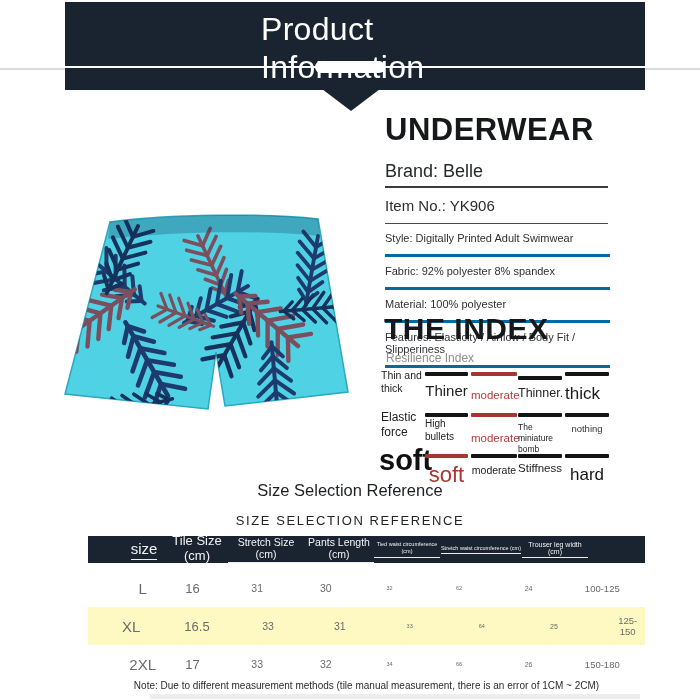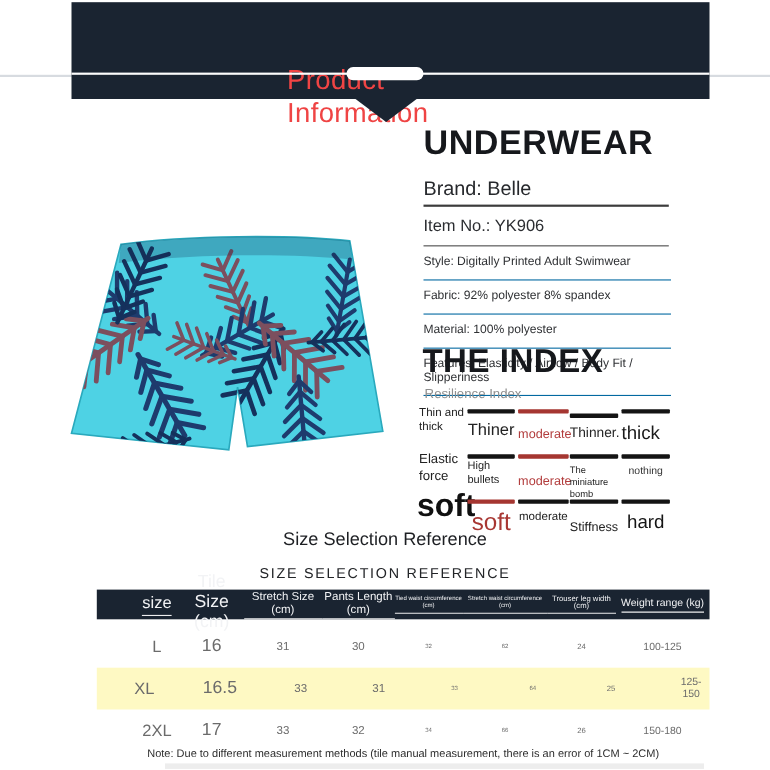--- a/index.html
+++ b/index.html
@@ -4,34 +4,34 @@
 <style>
   html,body{margin:0;padding:0;}
   body{font-family:"Liberation Sans", sans-serif; background:#fff;}
   .page{position:relative;width:700px;height:700px;background:#ffffff;overflow:hidden;}
 
   
   .hairline{position:absolute;left:0;top:68px;width:700px;height:2px;background:#d7dbe0;}
 
   
   .banner{position:absolute;left:65px;top:2px;width:580px;height:88px;background:#1a2431;}
-  .banner-title{position:absolute;left:196px;top:9px;color:#ef4444;font-size:25px;line-height:1.18;font-weight:500;letter-spacing:.3px;margin-top:48px;}
+  .banner-title{position:absolute;left:196px;top:9px;color:#ffffff;font-size:32px;line-height:1.18;font-weight:500;letter-spacing:.3px;}
   .banner-line{position:absolute;left:0;top:64px;width:100%;height:2px;background:#fdfdfd;}
   .pill{position:absolute;left:315px;top:61px;width:70px;height:12px;background:#ffffff;border-radius:7px;z-index:3;}
   .tri{position:absolute;left:322px;top:89px;width:0;height:0;border-left:29px solid transparent;border-right:29px solid transparent;border-top:22px solid #1a2431;}
 
   
   .shorts{position:absolute;left:48px;top:196px;width:320px;height:250px;}
 
   
   .info{position:absolute;left:385px;top:112px;width:265px;color:#17191d;}
   .u-title{font-size:31px;font-weight:800;letter-spacing:.5px;color:#16181c;margin:0;}
   .brand{margin-top:13px;font-size:18px;color:#26282c;padding-bottom:4px;border-bottom:2px solid #3c3c3c;width:223px;}
   .itemno{margin-top:9px;font-size:15px;color:#2b2d31;padding-bottom:9px;border-bottom:1.5px solid #4a4a4a;width:223px;}
-  .spec{margin-top:8px;font-size:11px;color:#2f3134;padding-bottom:10px;border-bottom:1px solid #0369a1;width:225px;}
+  .spec{margin-top:8px;font-size:11px;color:#2f3134;padding-bottom:10px;border-bottom:3px solid #0369a1;width:225px;}
 
   
   .idx-title{position:absolute;left:384px;top:312px;font-size:30px;font-weight:800;color:#16181c;letter-spacing:.5px;}
   .idx-sub{position:absolute;left:386px;top:351px;font-size:12px;color:#8e8e8e;}
   .idx-label{position:absolute;color:#222;}
   .idx-cell{position:absolute;}
   .bar{height:4px;background:#141414;border-radius:1px;}
   .bar.red{background:#a53631;}
   .idx-txt{white-space:nowrap;}
   .r1l{left:381px;top:369px;font-size:10.5px;width:42px;line-height:1.25;}
@@ -40,34 +40,34 @@
   .t-thiner{font-size:15px;color:#232323;margin-top:6px;text-align:center;}
   .t-red1{font-size:11.5px;color:#b23c3c;margin-top:13px;text-align:center;}
   .t-thinner{font-size:12.5px;color:#262626;margin-top:6px;text-align:center;}
   .t-thick{font-size:17px;color:#1a1a1a;margin-top:8px;text-align:left;font-weight:500;}
   .t-high{font-size:10px;color:#222;margin-top:0;line-height:1.3;white-space:normal;}
   .t-red2{font-size:11.5px;color:#b23c3c;margin-top:15px;text-align:center;}
   .t-mini{font-size:8.5px;color:#222;margin-top:5px;line-height:1.3;white-space:normal;}
   .t-nothing{font-size:9.5px;color:#333;margin-top:6px;text-align:center;}
   .t-softred{font-size:22px;color:#a83733;margin-top:4px;text-align:center;}
   .t-mod3{font-size:10.5px;color:#222;margin-top:6px;text-align:center;}
-  .t-stiff{font-size:11.5px;color:#222;margin-top:16px;text-align:center;}
+  .t-stiff{font-size:11.5px;color:#222;margin-top:4px;text-align:center;}
   .t-hard{font-size:17px;color:#141414;margin-top:7px;text-align:center;font-weight:500;}
 
   
   .ssr1{position:absolute;left:0;top:481px;width:700px;text-align:center;font-size:16.5px;color:#1d1f23;}
   .ssr2{position:absolute;left:0;top:513px;width:700px;text-align:center;font-size:13px;letter-spacing:1.6px;color:#232528;}
 
   
   .table{position:absolute;left:88px;top:536px;width:557px;}
   .thead{display:flex;align-items:stretch;height:27px;background:#1a2431;color:#f2f3f5;}
   .th{display:flex;align-items:center;justify-content:center;text-align:center;}
   .hu{border-bottom:1px solid rgba(255,255,255,.92);padding-bottom:2px;}
   .th0{width:44px;font-size:15px;padding-left:34px;}
-  .th1{width:62px;font-size:16px;}
+  .th1{width:62px;font-size:13px;}
   .th2{width:76px;font-size:10.5px;}
   .th3{width:70px;font-size:10.5px;}
   .th4{width:66px;font-size:5.5px;line-height:1.2;}
   .th5{width:82px;font-size:5.5px;line-height:1.2;}
   .th6{width:66px;font-size:7px;}
   .th7{width:91px;font-size:9.5px;}
   .tbody{padding-top:6px;}
   .trow{display:flex;height:38px;align-items:center;font-size:20px;color:#6b6b6b;}
   .trow.alt{background:#fef9c3;gap:44px;}
   .td{text-align:center;}
@@ -219,23 +219,20 @@
         </div>
       <div class="th th4">
           <span class="hu">Tied waist circumference (cm)</span>
         </div>
       <div class="th th5">
           <span class="hu">Stretch waist circumference (cm)</span>
         </div>
       <div class="th th6">
           <span class="hu">Trouser leg width (cm)</span>
         </div>
-      <div class="th th7">
-          <span class="hu">Weight range (kg)</span>
-        </div>
     </div>
     <div class="tbody">
       <div class="trow">
         <div class="td th0">L</div>
         <div class="td th1">16</div>
         <div class="td th2">31</div>
         <div class="td th3">30</div>
         <div class="td th4">32</div>
         <div class="td th5">62</div>
         <div class="td th6">24</div>

